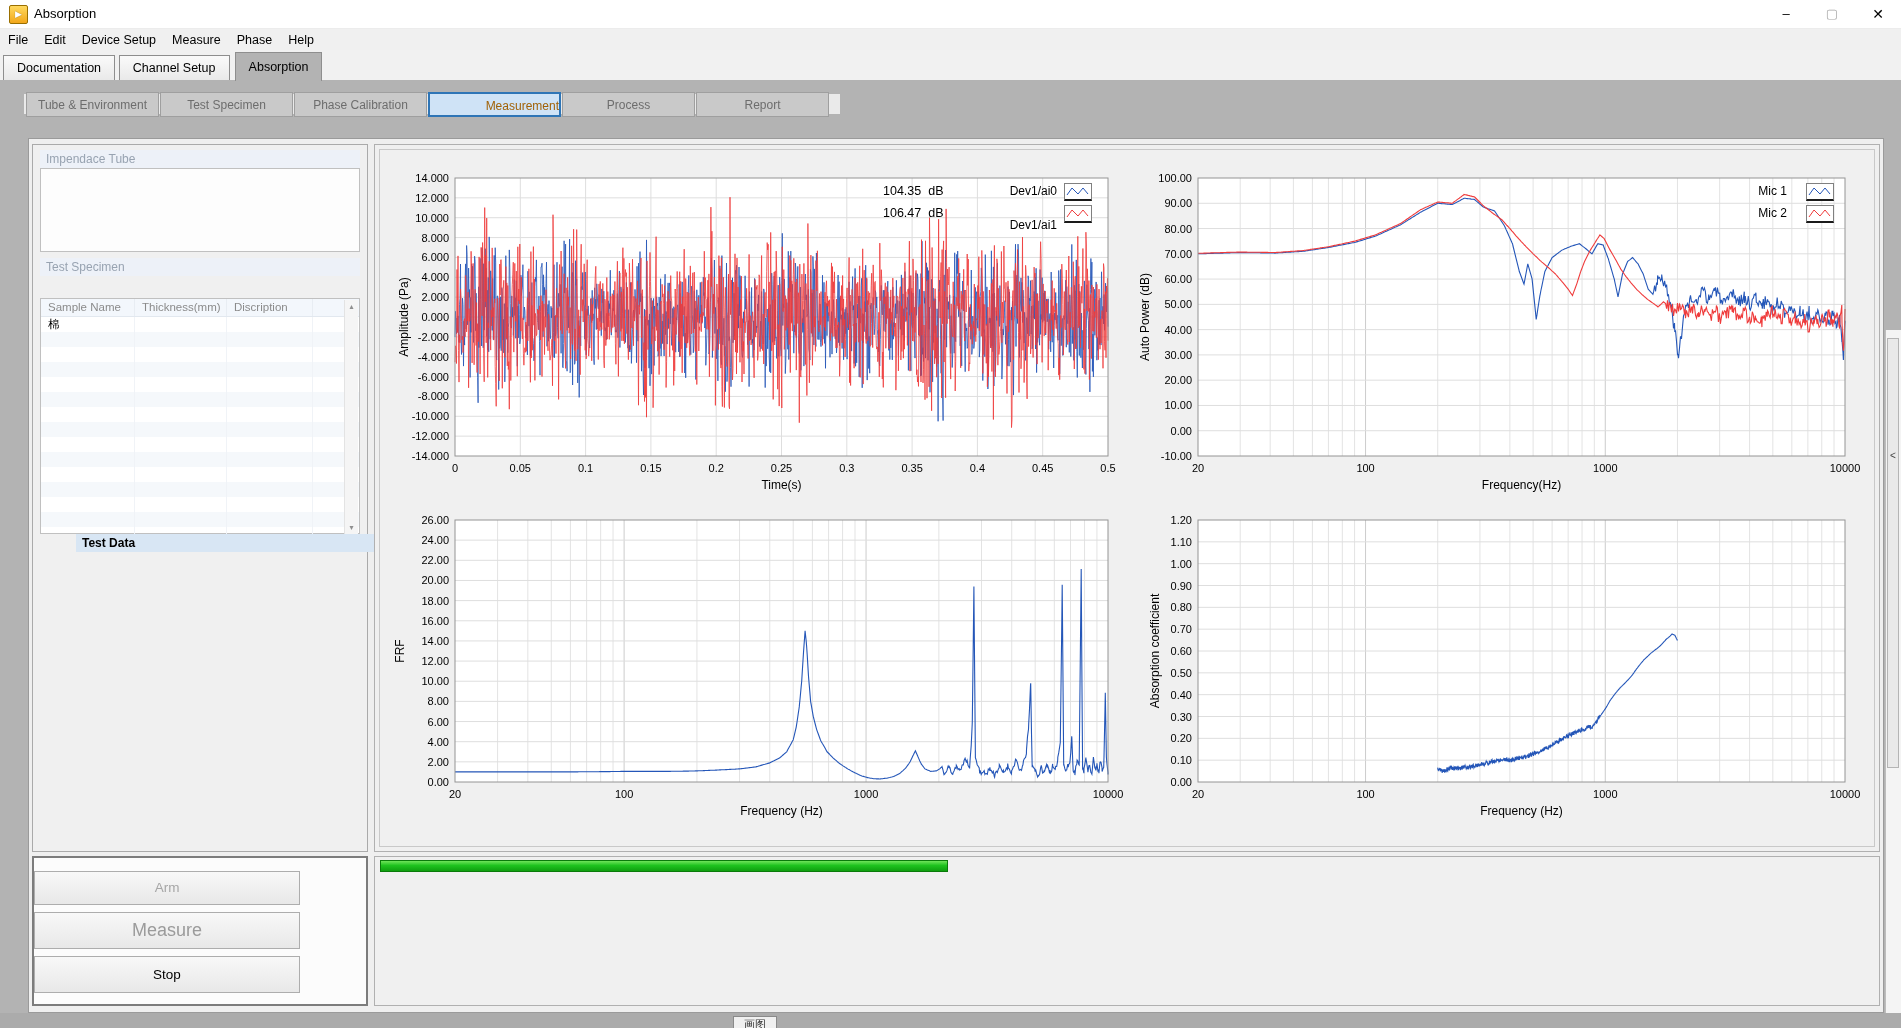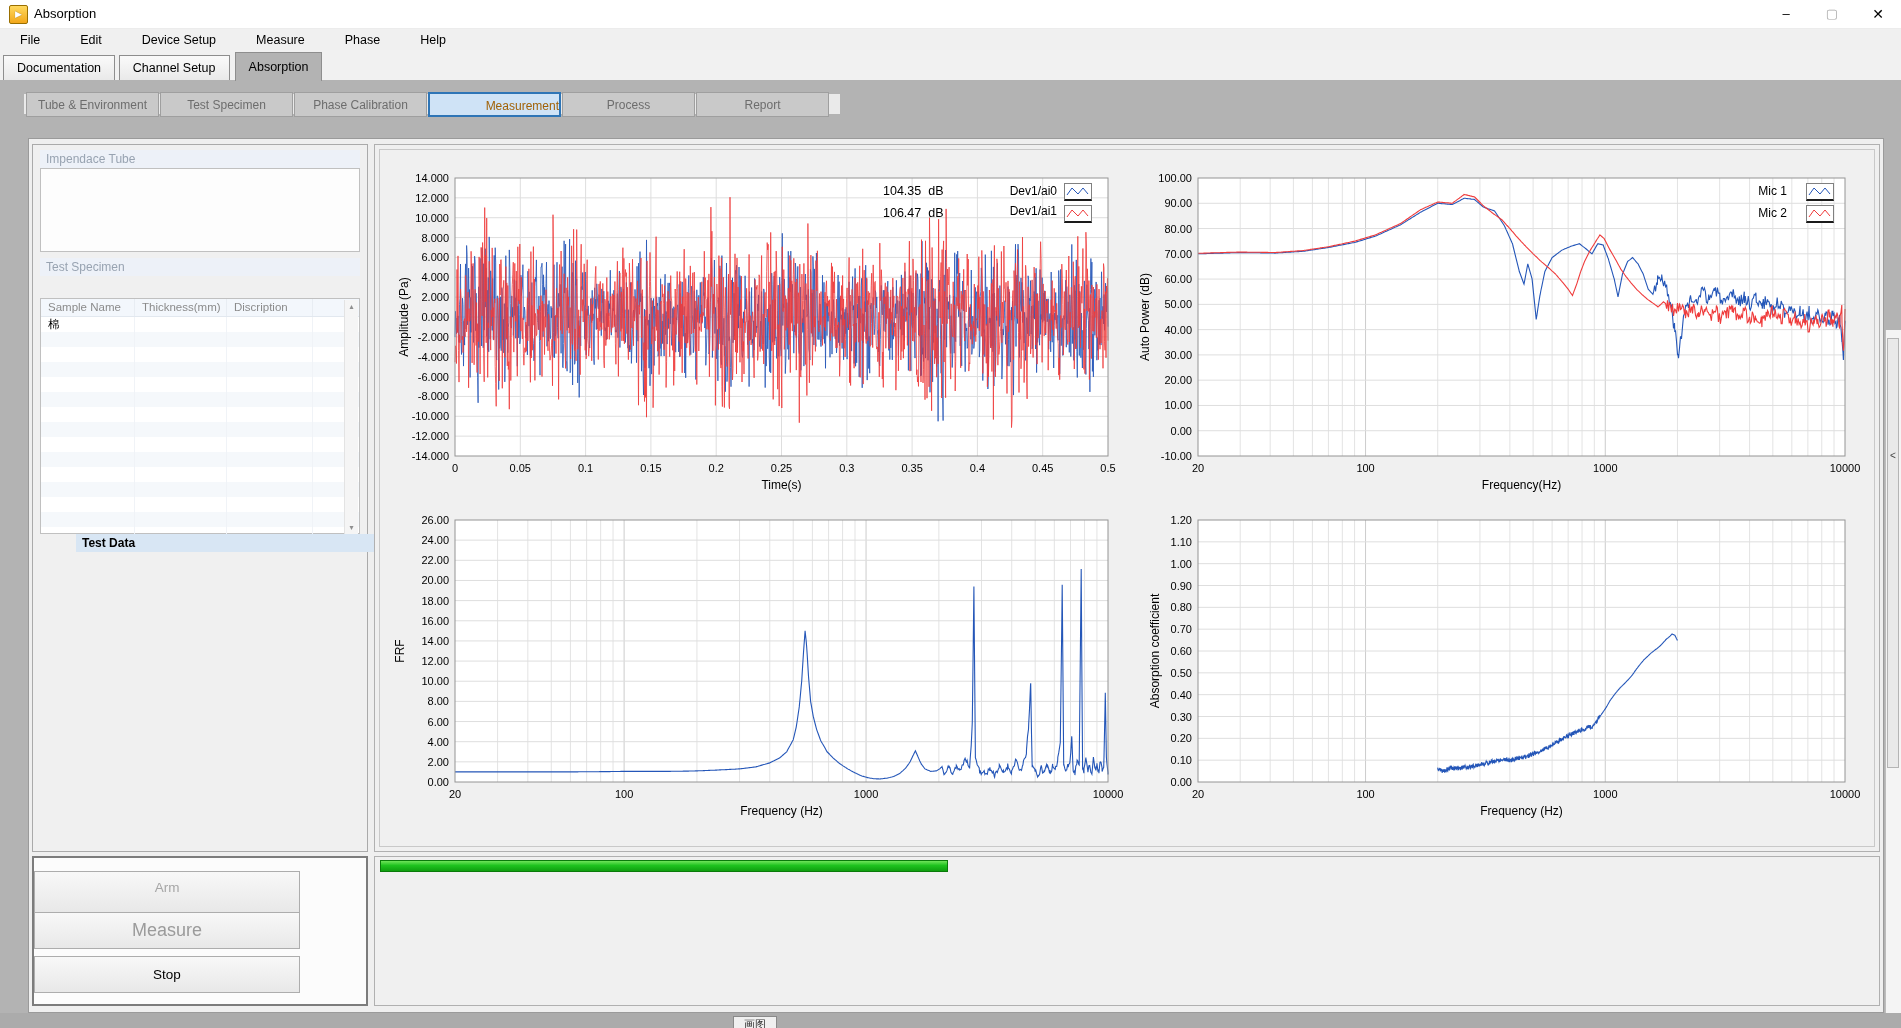--- a/index.html
+++ b/index.html
@@ -7,21 +7,21 @@
        font-family:"Liberation Sans",sans-serif;color:#000;}
   .abs{position:absolute;}
   
   .titlebar{left:0;top:0;width:1901px;height:28px;background:#ffffff;}
   .app-icon{left:9px;top:5px;width:17px;height:17px;border:1px solid #9a6f00;border-radius:2px;
             background:linear-gradient(180deg,#ffd95e,#f2a71b);color:#fff;font-size:9px;line-height:17px;
             text-align:center;text-shadow:0 0 1px #7a5600;}
   .win-title{left:34px;top:6px;font-size:13px;}
   .winbtn{top:0;width:46px;height:28px;text-align:center;line-height:28px;font-size:13px;cursor:default;}
   .menubar{left:0;top:28px;width:1901px;height:22px;background:#f0f0f0;border-top:1px solid #ececec;display:flex;align-items:center;}
-  .mi{padding:0 20px;font-size:12.5px;height:22px;line-height:22px;}
+  .mi{padding:0 8px;font-size:12.5px;height:22px;line-height:22px;}
   
   .tabrow{left:0;top:50px;width:1901px;height:30px;background:#f1f1f1;}
   .tab{position:absolute;top:5px;height:24px;line-height:24px;padding:0 13px;font-size:12.5px;
        background:linear-gradient(180deg,#fafafa,#e9e9e9);border:1px solid #8e8e8e;border-bottom:none;}
   .tab.sel{top:2px;height:28px;line-height:28px;background:#b3b3b3;}
   
   .subtabs{left:24px;top:94px;width:816px;height:20px;background:#eaeaea;display:flex;align-items:center;padding:0 2px;box-sizing:border-box;}
   .st{width:133px;height:25px;line-height:25px;text-align:center;font-size:12px;color:#6d6d6d;
       background:#c9c9c9;border:1px solid #9f9f9f;margin-right:1px;box-sizing:border-box;}
   .st.sel{color:#a16207;background:#cfe3f6;border:2px solid #2e75b6;text-align:right;}
@@ -200,21 +200,21 @@
       </div>
     <div class="tscroll">
       <span class="tarrow" style="top:2px;">▴</span>
       <span class="tarrow" style="bottom:2px;">▾</span>
     </div>
   </div>
 
   <div class="abs gstrip datastrip" style="top:534px;margin-left:36px;">Test Data</div>
 
   <div class="abs btnpanel"></div>
-  <div class="abs pbtn" style="top:871px;height:42px;line-height:32px;font-size:13.5px;color:#a6a6a6;">Arm</div>
+  <div class="abs pbtn" style="top:871px;height:34px;line-height:32px;font-size:13.5px;color:#a6a6a6;">Arm</div>
   <div class="abs pbtn" style="top:912px;height:37px;line-height:35px;font-size:18px;color:#9b9b9b;">Measure</div>
   <div class="abs pbtn" style="top:956px;height:37px;line-height:35px;font-size:13.5px;color:#000;">Stop</div>
 
   <div class="abs chartspanel"></div>
   <svg id="c1" class="chart" style="left:380px;top:150px;" width="745" height="355" viewBox="0 0 745 355">
       <rect x="75" y="28" width="653" height="278" fill="#ffffff"></rect>
       <line x1="140.3" y1="28" x2="140.3" y2="306" stroke="#dedede" stroke-width="1"></line>
       <line x1="205.6" y1="28" x2="205.6" y2="306" stroke="#dedede" stroke-width="1"></line>
       <line x1="270.9" y1="28" x2="270.9" y2="306" stroke="#dedede" stroke-width="1"></line>
       <line x1="336.2" y1="28" x2="336.2" y2="306" stroke="#dedede" stroke-width="1"></line>
@@ -450,21 +450,21 @@
       <text x="36" y="159" text-anchor="middle" font-size="12" fill="#000" transform="rotate(-90 36 159)">Absorption coefficient</text>
     </svg>
 
   <div class="readout" style="left:883px;top:184px;"><span>104.35</span>&nbsp;&nbsp;<span>dB</span></div>
   <div class="readout" style="left:883px;top:206px;"><span>106.47</span>&nbsp;&nbsp;<span>dB</span></div>
   <div class="leg-label" style="left:995px;top:184px;width:62px;">Dev1/ai0</div>
   <div class="legicon" style="left:1064px;top:183px;">
     <svg width="26" height="15">
         <polyline points="2,11 7,4 13,10 18,4 23,10" fill="none" stroke-width="1" stroke="#2456b8"></polyline>
       </svg></div>
-  <div class="leg-label" style="left:995px;top:204px;width:62px;">Dev1/ai1</div>
+  <div class="leg-label" style="left:995px;top:218px;width:62px;">Dev1/ai1</div>
   <div class="legicon" style="left:1064px;top:205px;">
     <svg width="26" height="15">
         <polyline points="2,11 7,4 13,10 18,4 23,10" fill="none" stroke-width="1" stroke="#ef3b3b"></polyline>
       </svg></div>
 
   <div class="leg-label" style="left:1737px;top:184px;width:50px;">Mic 1</div>
   <div class="legicon" style="left:1806px;top:183px;">
     <svg width="26" height="15">
         <polyline points="2,11 7,4 13,10 18,4 23,10" fill="none" stroke-width="1" stroke="#2456b8"></polyline>
       </svg></div>

